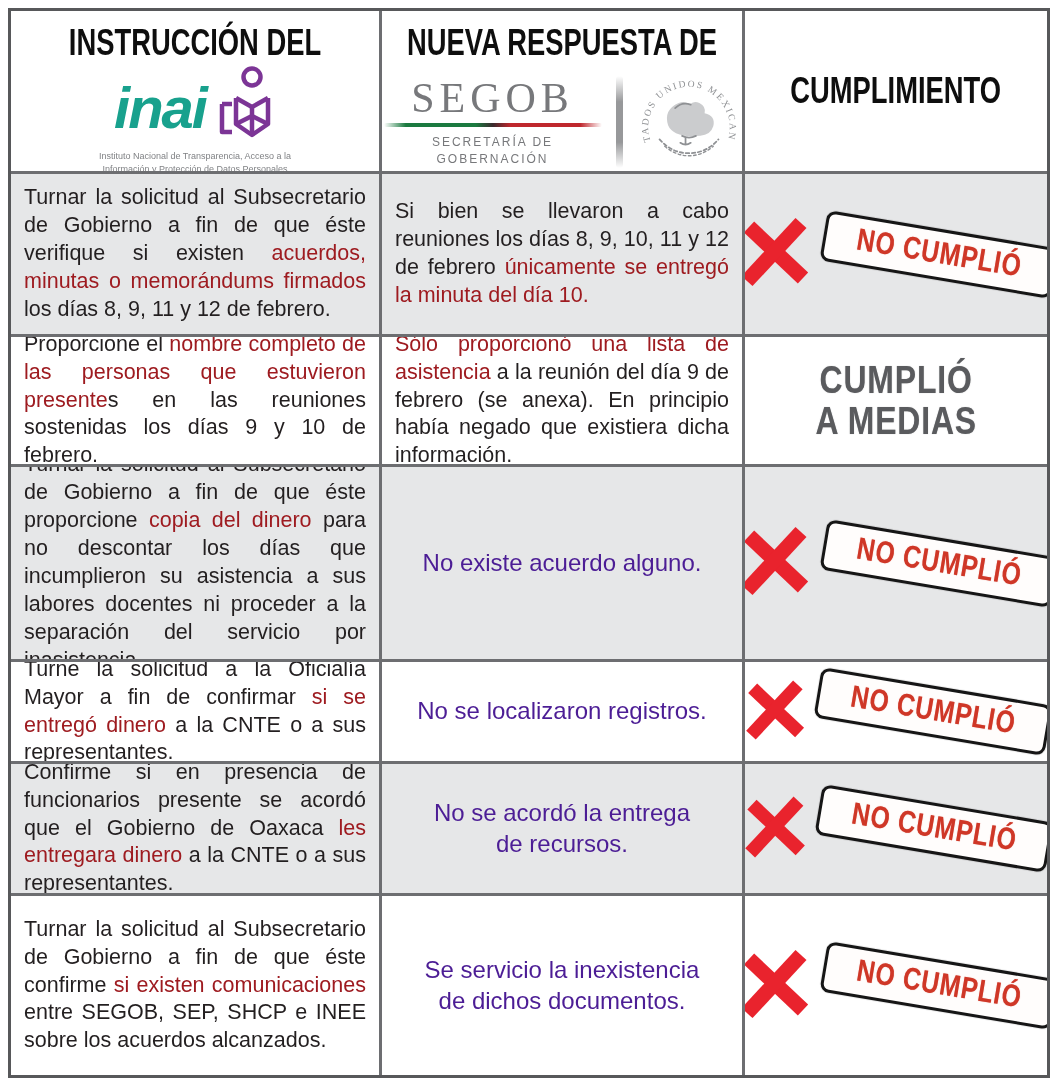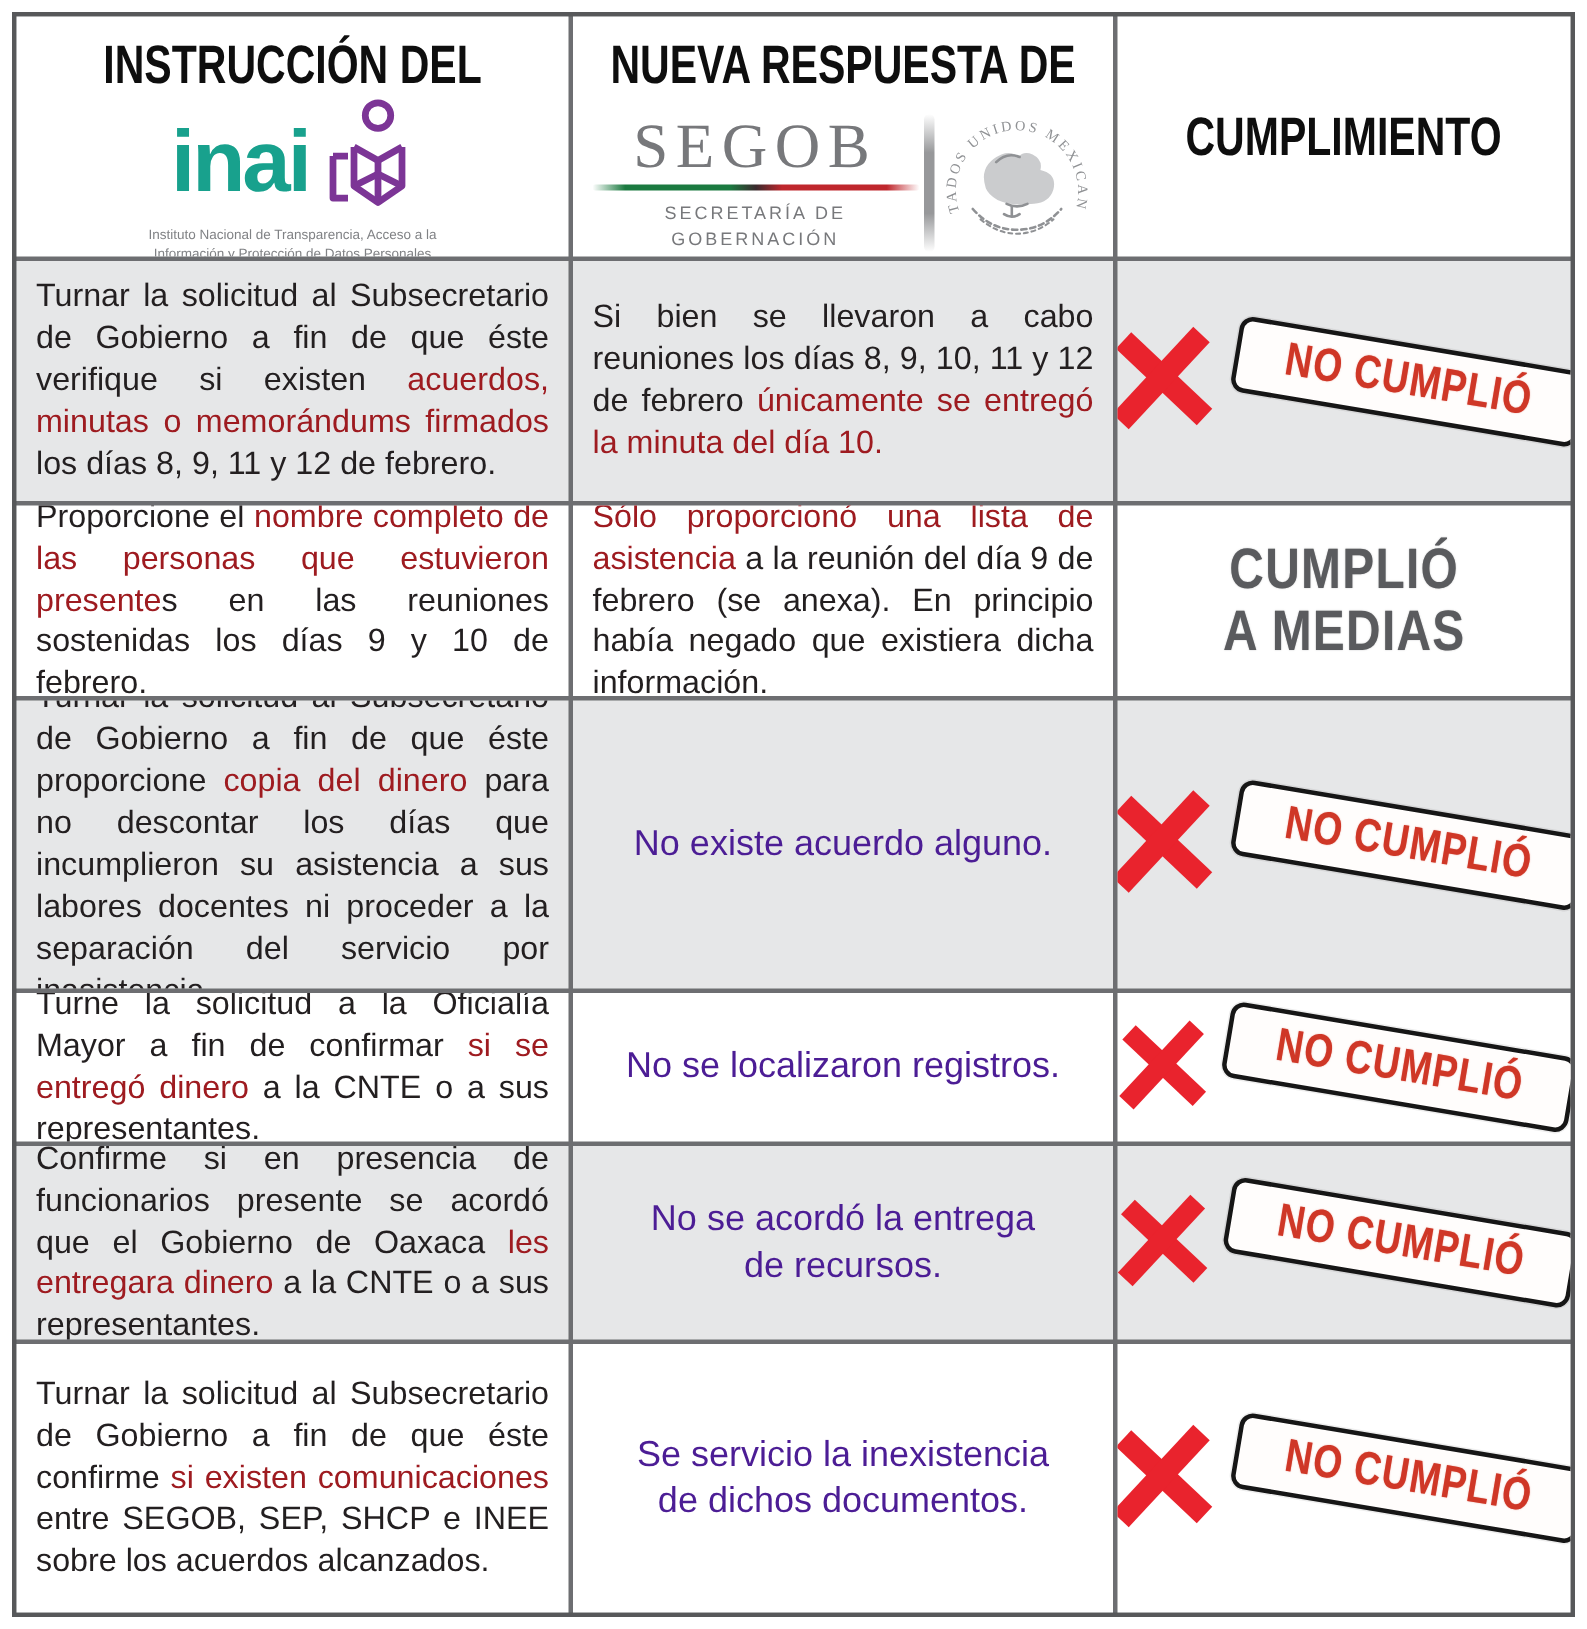--- a/index.html
+++ b/index.html
@@ -15,26 +15,26 @@
   }
   .cell{background:#ffffff;overflow:hidden;position:relative;}
   .cell.gray{background:#e6e7e8;}
   .hdr{display:flex;flex-direction:column;align-items:center;justify-content:flex-start;padding-top:11px;}
   .hdr-title{text-align:center;white-space:nowrap;}
   .hdr-title span{display:inline-block;transform:scaleX(.76);transform-origin:center;
     font-weight:700;font-size:36px;letter-spacing:0;color:#0e0e0e;}
   .hdr-center{justify-content:center;padding-top:0;text-decoration:underline;}
 
   
-  .inai-row{display:flex;align-items:flex-start;justify-content:center;gap:8px;margin-top:2px;}
+  .inai-row{display:flex;align-items:flex-start;justify-content:center;gap:8px;margin-top:2px;font-style:italic;}
   .inai-word{font-weight:700;font-size:58px;line-height:.95;letter-spacing:-2px;color:#18a18d;margin-top:14px;}
   .inai-tagline{margin-top:4px;font-size:9px;line-height:1.4;color:#808285;text-align:center;}
 
   
-  .segob-row{display:flex;align-items:center;justify-content:center;gap:3px;margin-top:6px;width:100%;}
+  .segob-row{display:flex;align-items:center;justify-content:center;gap:14px;margin-top:6px;width:100%;}
   .segob-block{display:flex;flex-direction:column;align-items:center;}
   .segob-word{font-family:"Liberation Serif", serif;font-size:42px;letter-spacing:5px;color:#77787b;line-height:1;}
   .tricolor{width:218px;height:4px;margin-top:4px;border-radius:2px;
     background:linear-gradient(90deg, rgba(27,122,64,0) 0%, #1b7a40 10% 42%, #3a2a2d 50%, #bf272d 58% 90%, rgba(191,39,45,0) 100%);}
   .segob-sub{margin-top:7px;font-size:12px;letter-spacing:2px;color:#77787b;text-align:center;line-height:1.35;}
   .segob-divider{width:7px;height:92px;border-radius:4px;
     background:linear-gradient(180deg, rgba(150,151,153,0) 0%, #97989a 28% 72%, rgba(150,151,153,0) 100%);}
   .seal{width:104px;height:104px;}
 
   

